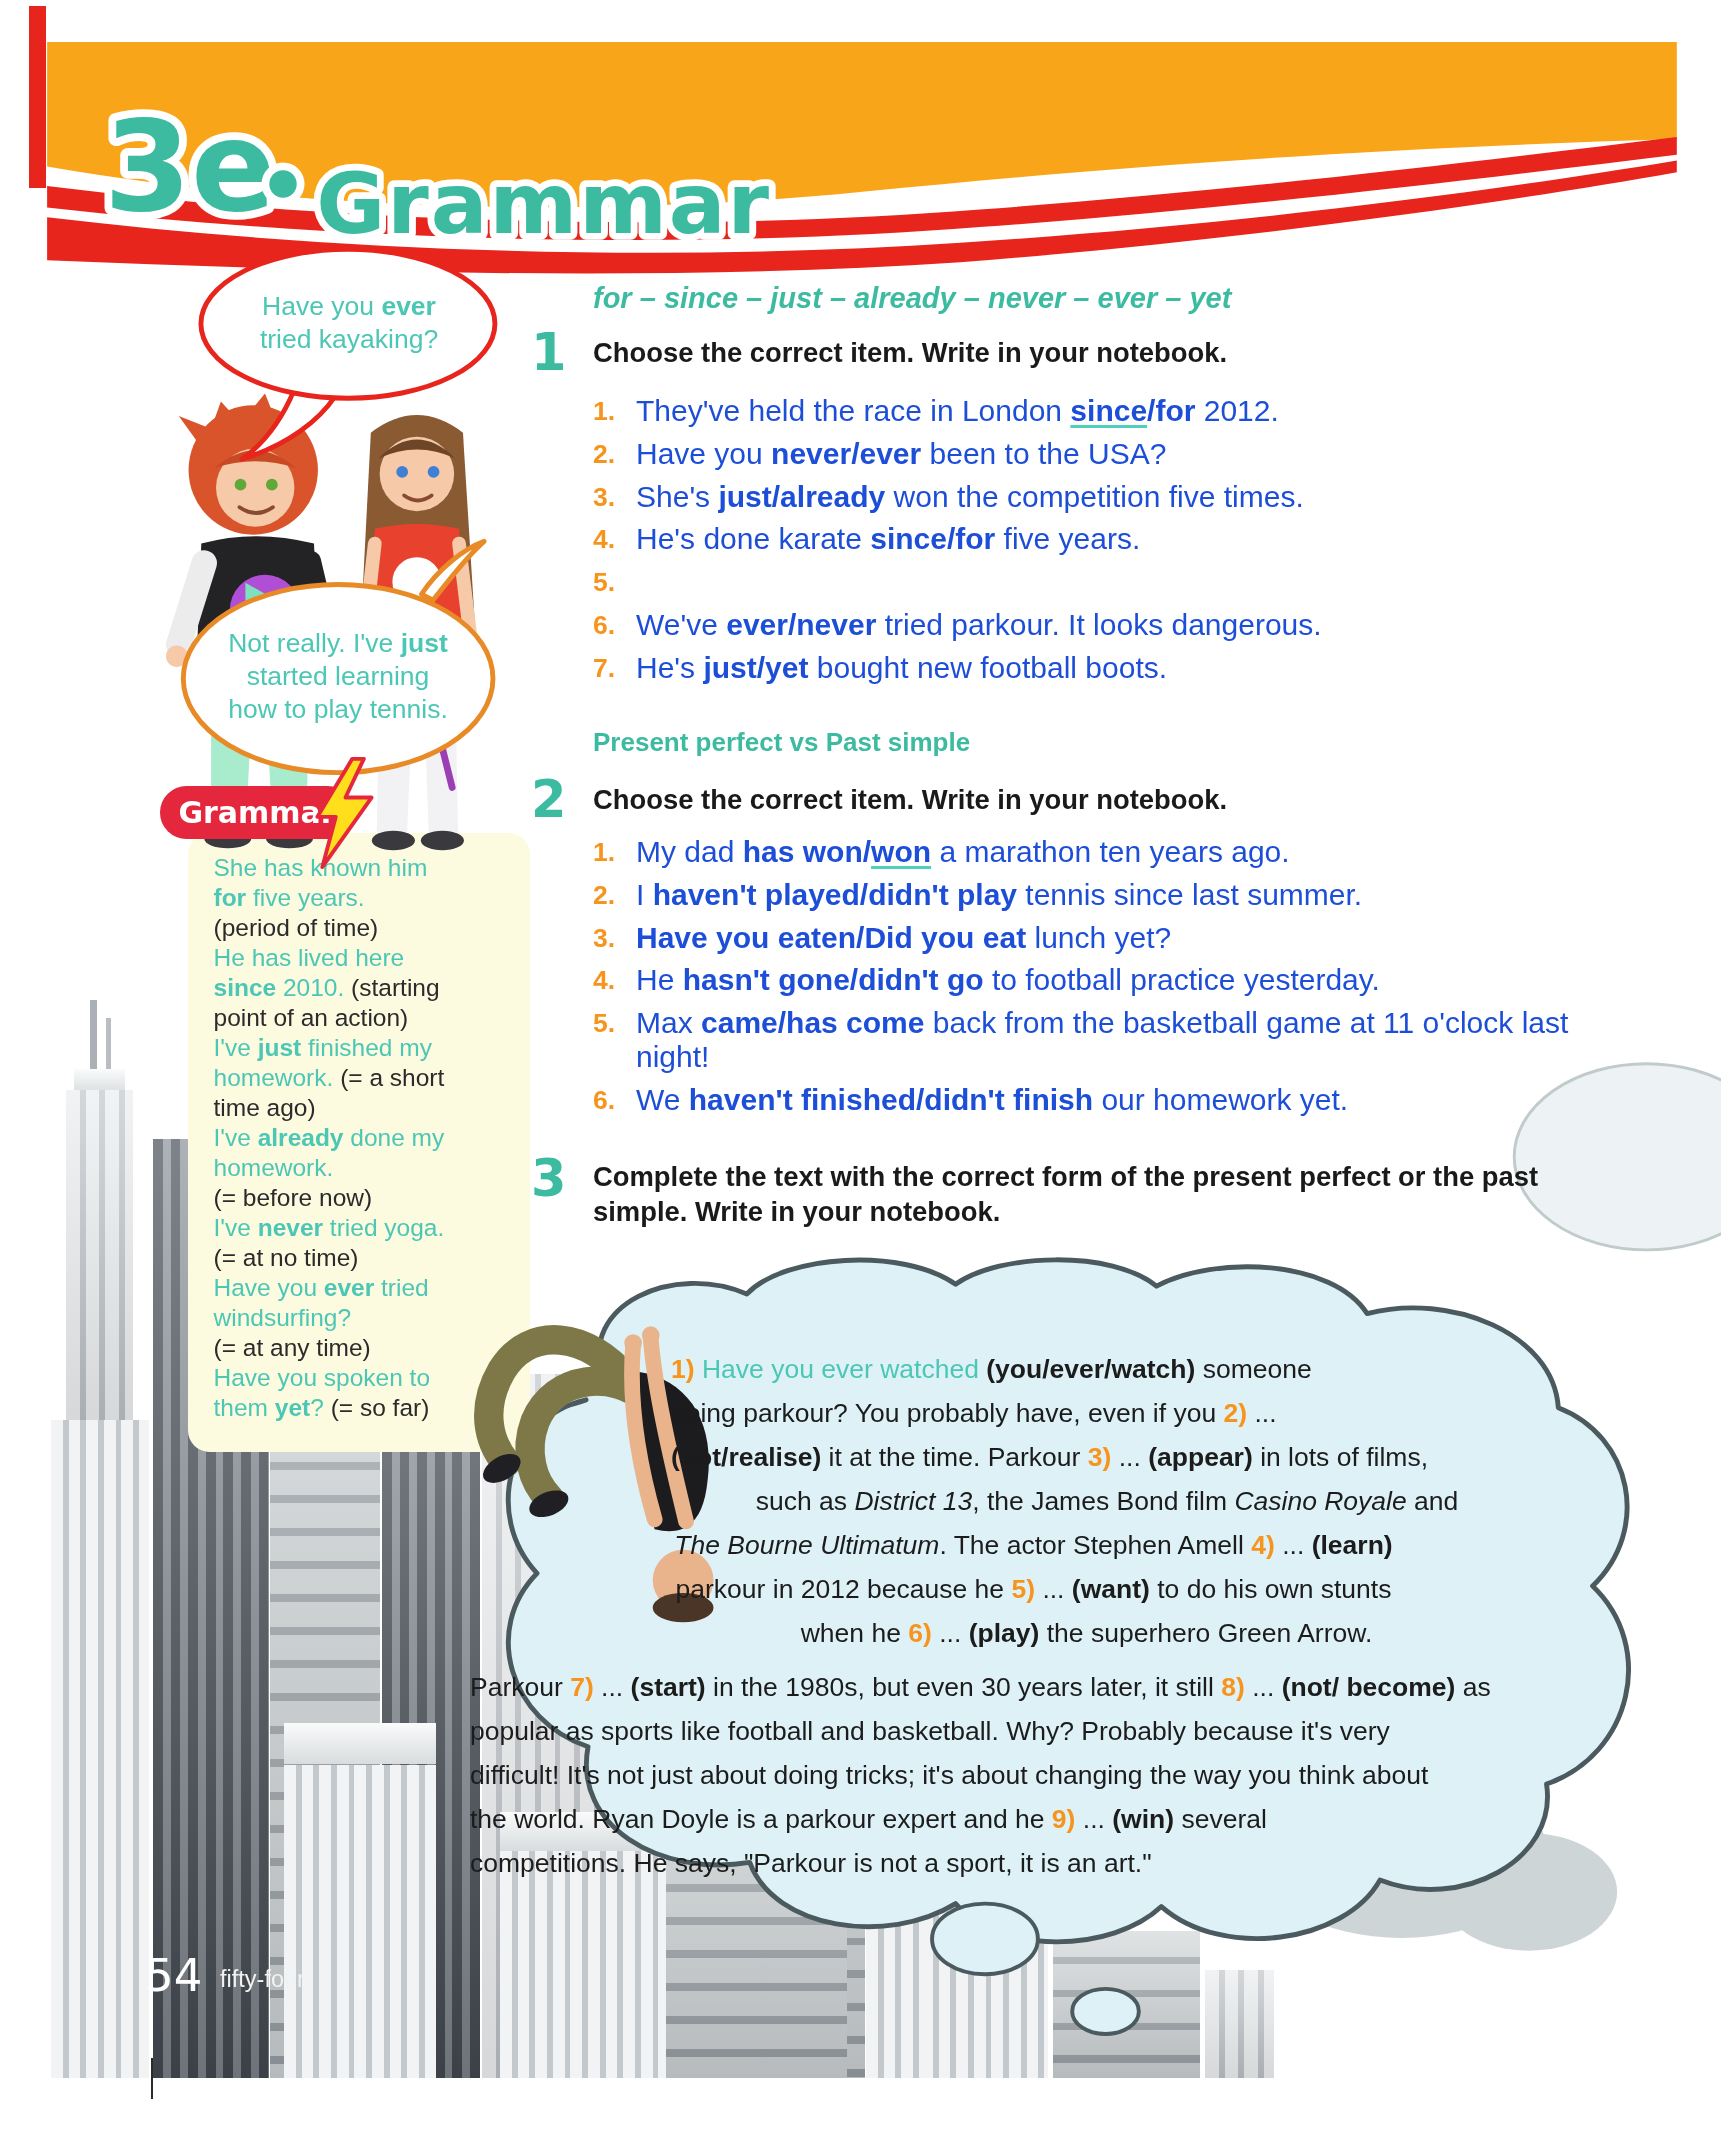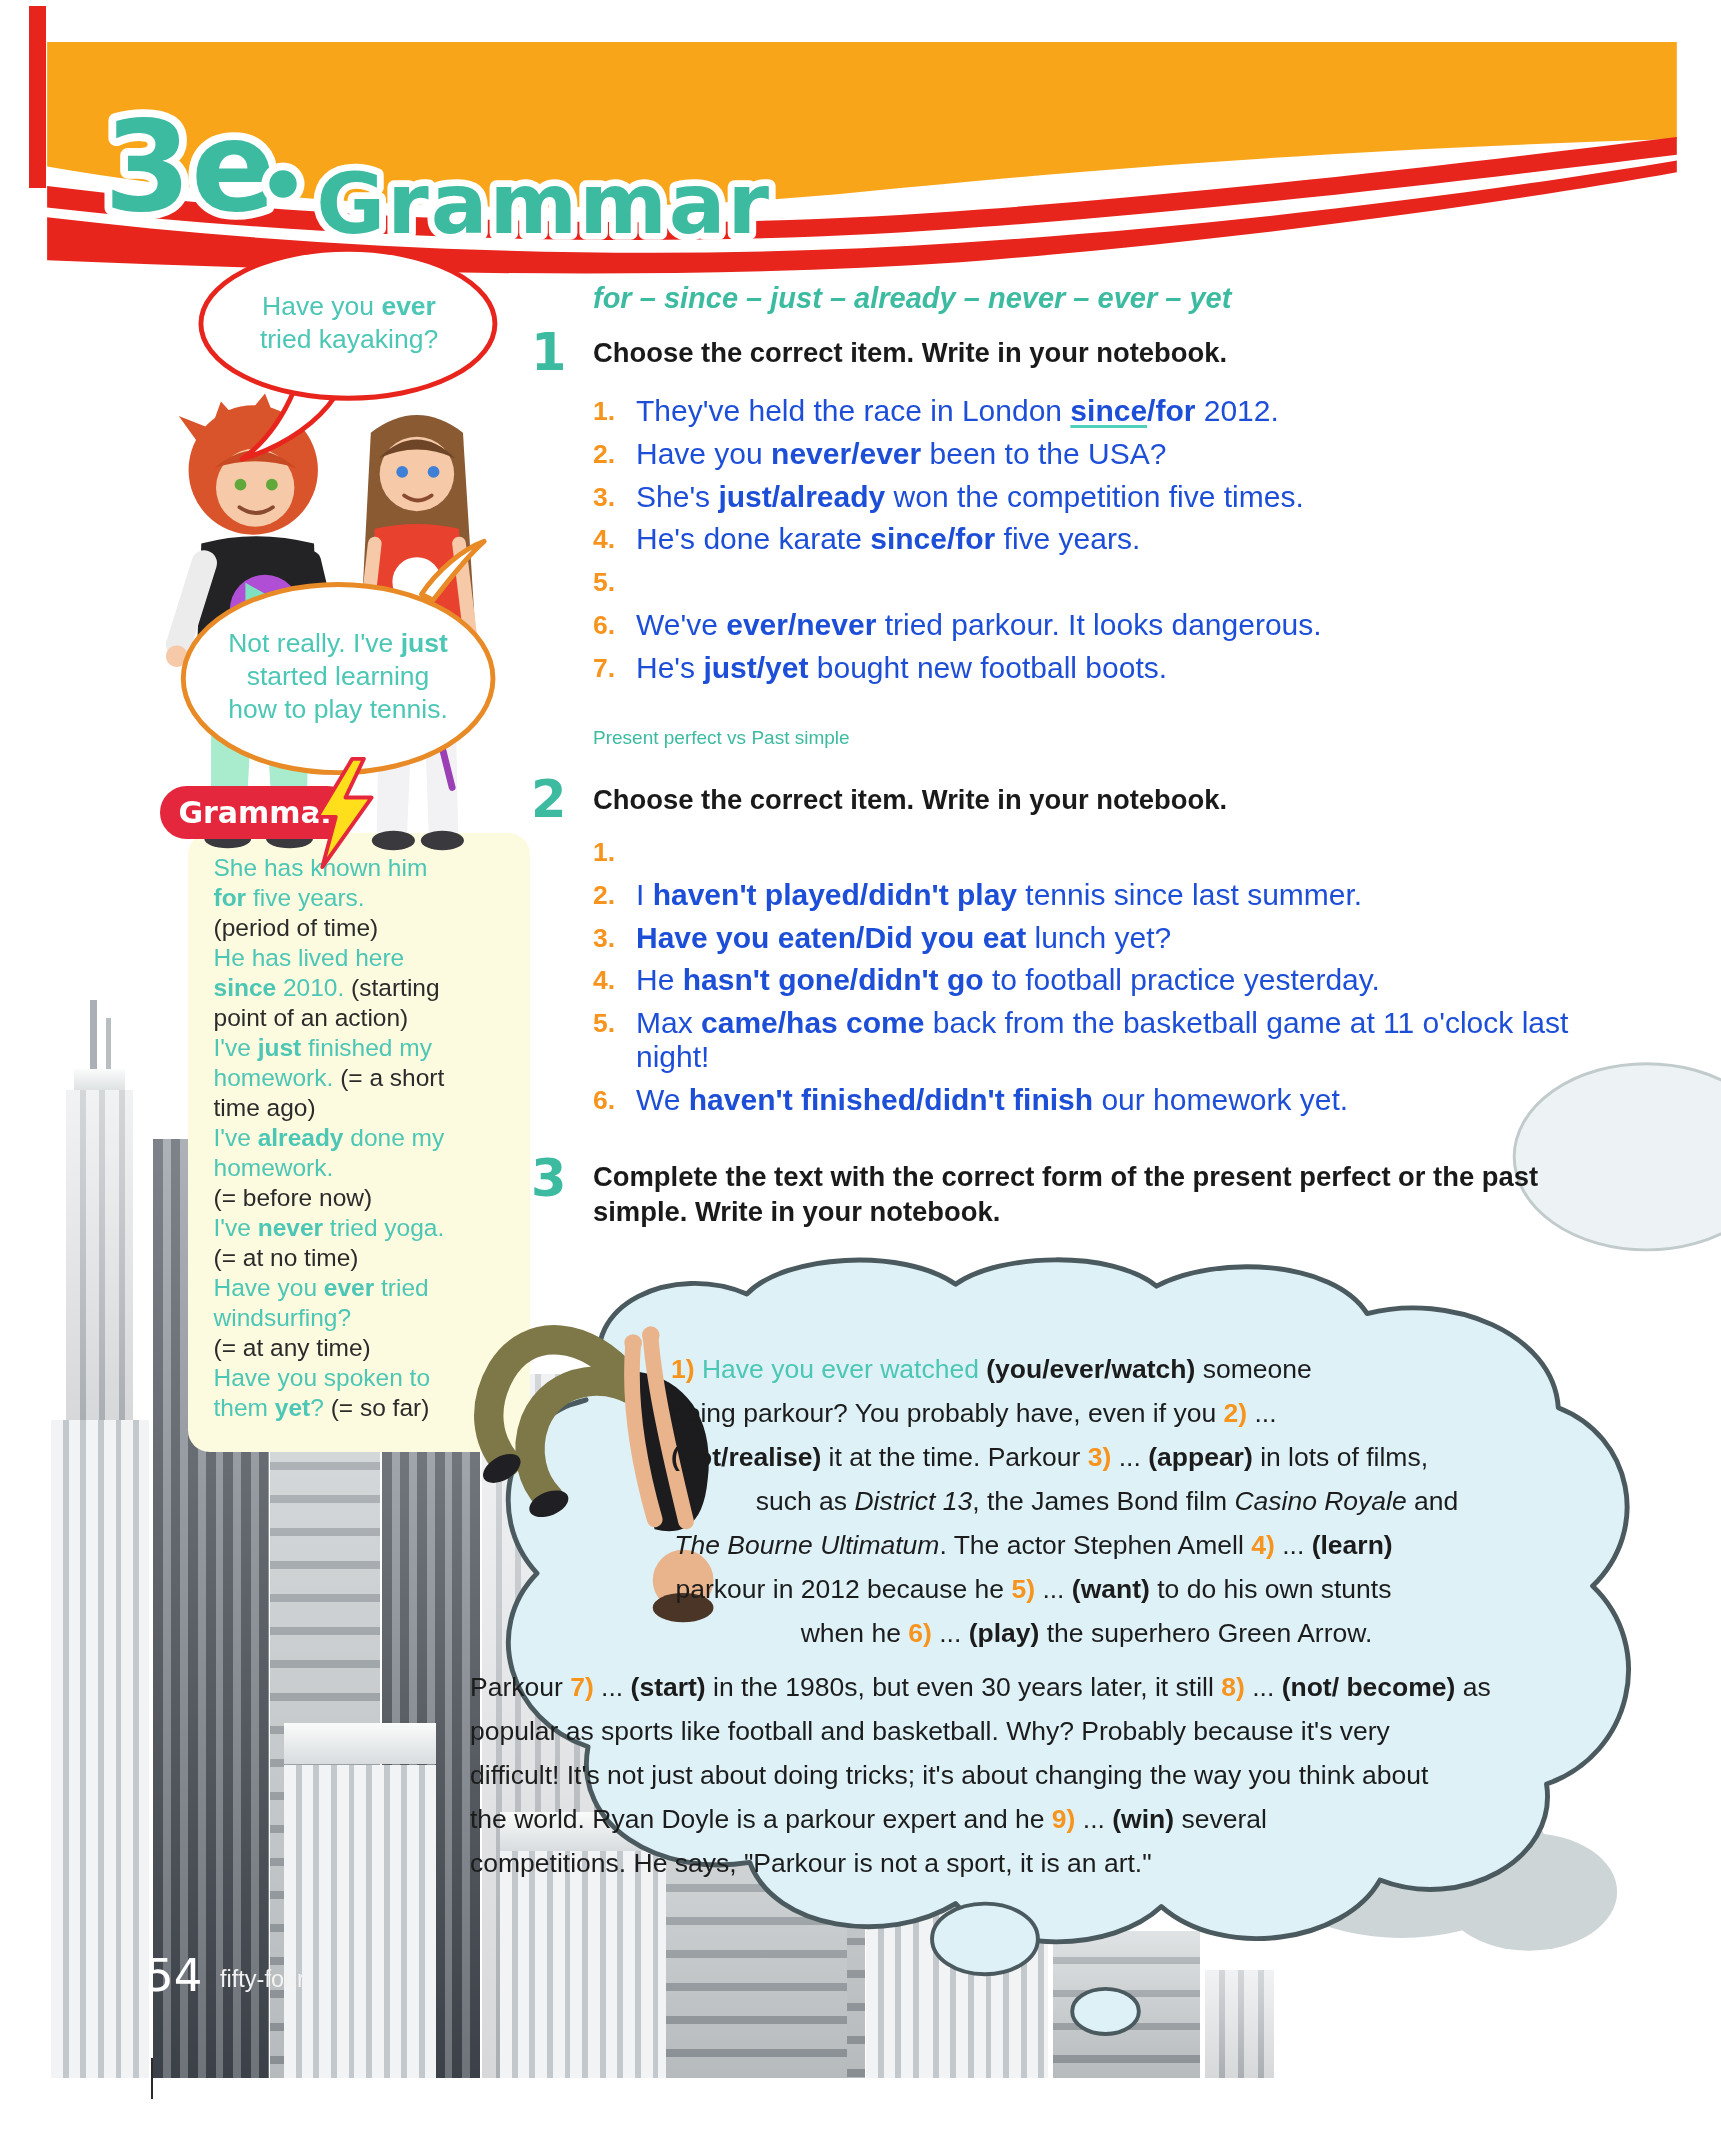--- a/index.html
+++ b/index.html
@@ -45,21 +45,21 @@
   .bolt{position:absolute;left:149px;top:-31px;width:71px;height:116px}
 
   
   .wordbank{position:absolute;left:593px;top:282px;font-size:29px;font-weight:700;font-style:italic;
             color:var(--teal);z-index:5}
   .exnum{position:absolute;left:531px;font-size:51px;font-weight:700;color:var(--teal);z-index:5;
          font-family:"DejaVu Sans",sans-serif}
   .n1{top:323px}.n2{top:770px}.n3{top:1149px}
   .instr{position:absolute;left:593px;font-size:27.4px;font-weight:700;color:#1a1a1a;z-index:5;line-height:35px}
   .i1{top:335px}.i2{top:782px}.i3{top:1159px;width:970px}
-  .subhead{position:absolute;left:593px;top:727px;font-size:19px;font-weight:400;color:var(--teal);z-index:5}
+  .subhead{position:absolute;left:593px;top:727px;font-size:26px;font-weight:700;color:var(--teal);z-index:5}
   .items{position:absolute;left:593px;z-index:5;width:1039px}
   .items1{top:394px}.items2{top:835px}
   .row{display:flex;margin-bottom:8.8px}
   .inum{width:43px;flex:0 0 43px;color:var(--orange);font-weight:700;font-size:26.5px;line-height:34px}
   .itext{font-size:30px;line-height:34px;color:#1d4ed8}
 
   
   .cloudtext{position:absolute;left:470px;top:1347px;width:1127px;z-index:5;color:#1c1c1c}
   .cl{font-size:26.5px;line-height:44px;white-space:nowrap}
   .cl1,.cl2,.cl3{text-align:left;padding-left:201px}
@@ -267,20 +267,21 @@
       <span class="itext"><span>He's </span><span class="r-b">just/yet</span><span> bought new football boots.</span></span>
     </div>
 </div>
 
 <div class="subhead">Present perfect vs Past simple</div>
 <div class="exnum n2">2</div>
 <div class="instr i2">Choose the correct item. Write in your notebook.</div>
 <div class="items items2">
   <div class="row">
       <span class="inum">1.</span>
+      <span class="itext"><span>My dad </span><span class="r-b">has won/</span><span class="r-b r-u">won</span><span> a marathon ten years ago.</span></span>
     </div>
   <div class="row">
       <span class="inum">2.</span>
       <span class="itext"><span>I </span><span class="r-b">haven't played/didn't play</span><span> tennis since last summer.</span></span>
     </div>
   <div class="row">
       <span class="inum">3.</span>
       <span class="itext"><span class="r-b">Have you eaten/Did you eat</span><span> lunch yet?</span></span>
     </div>
   <div class="row">

